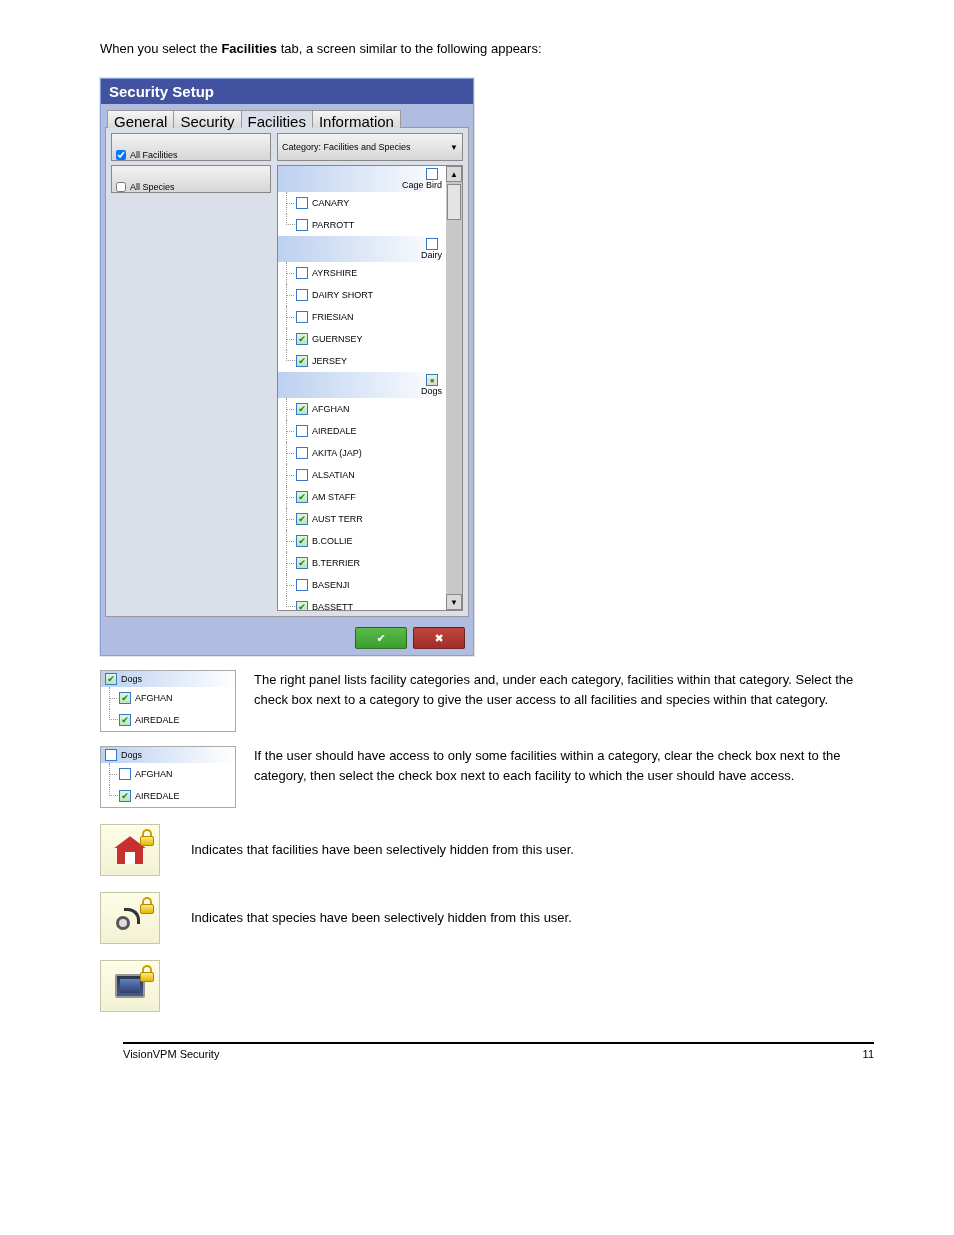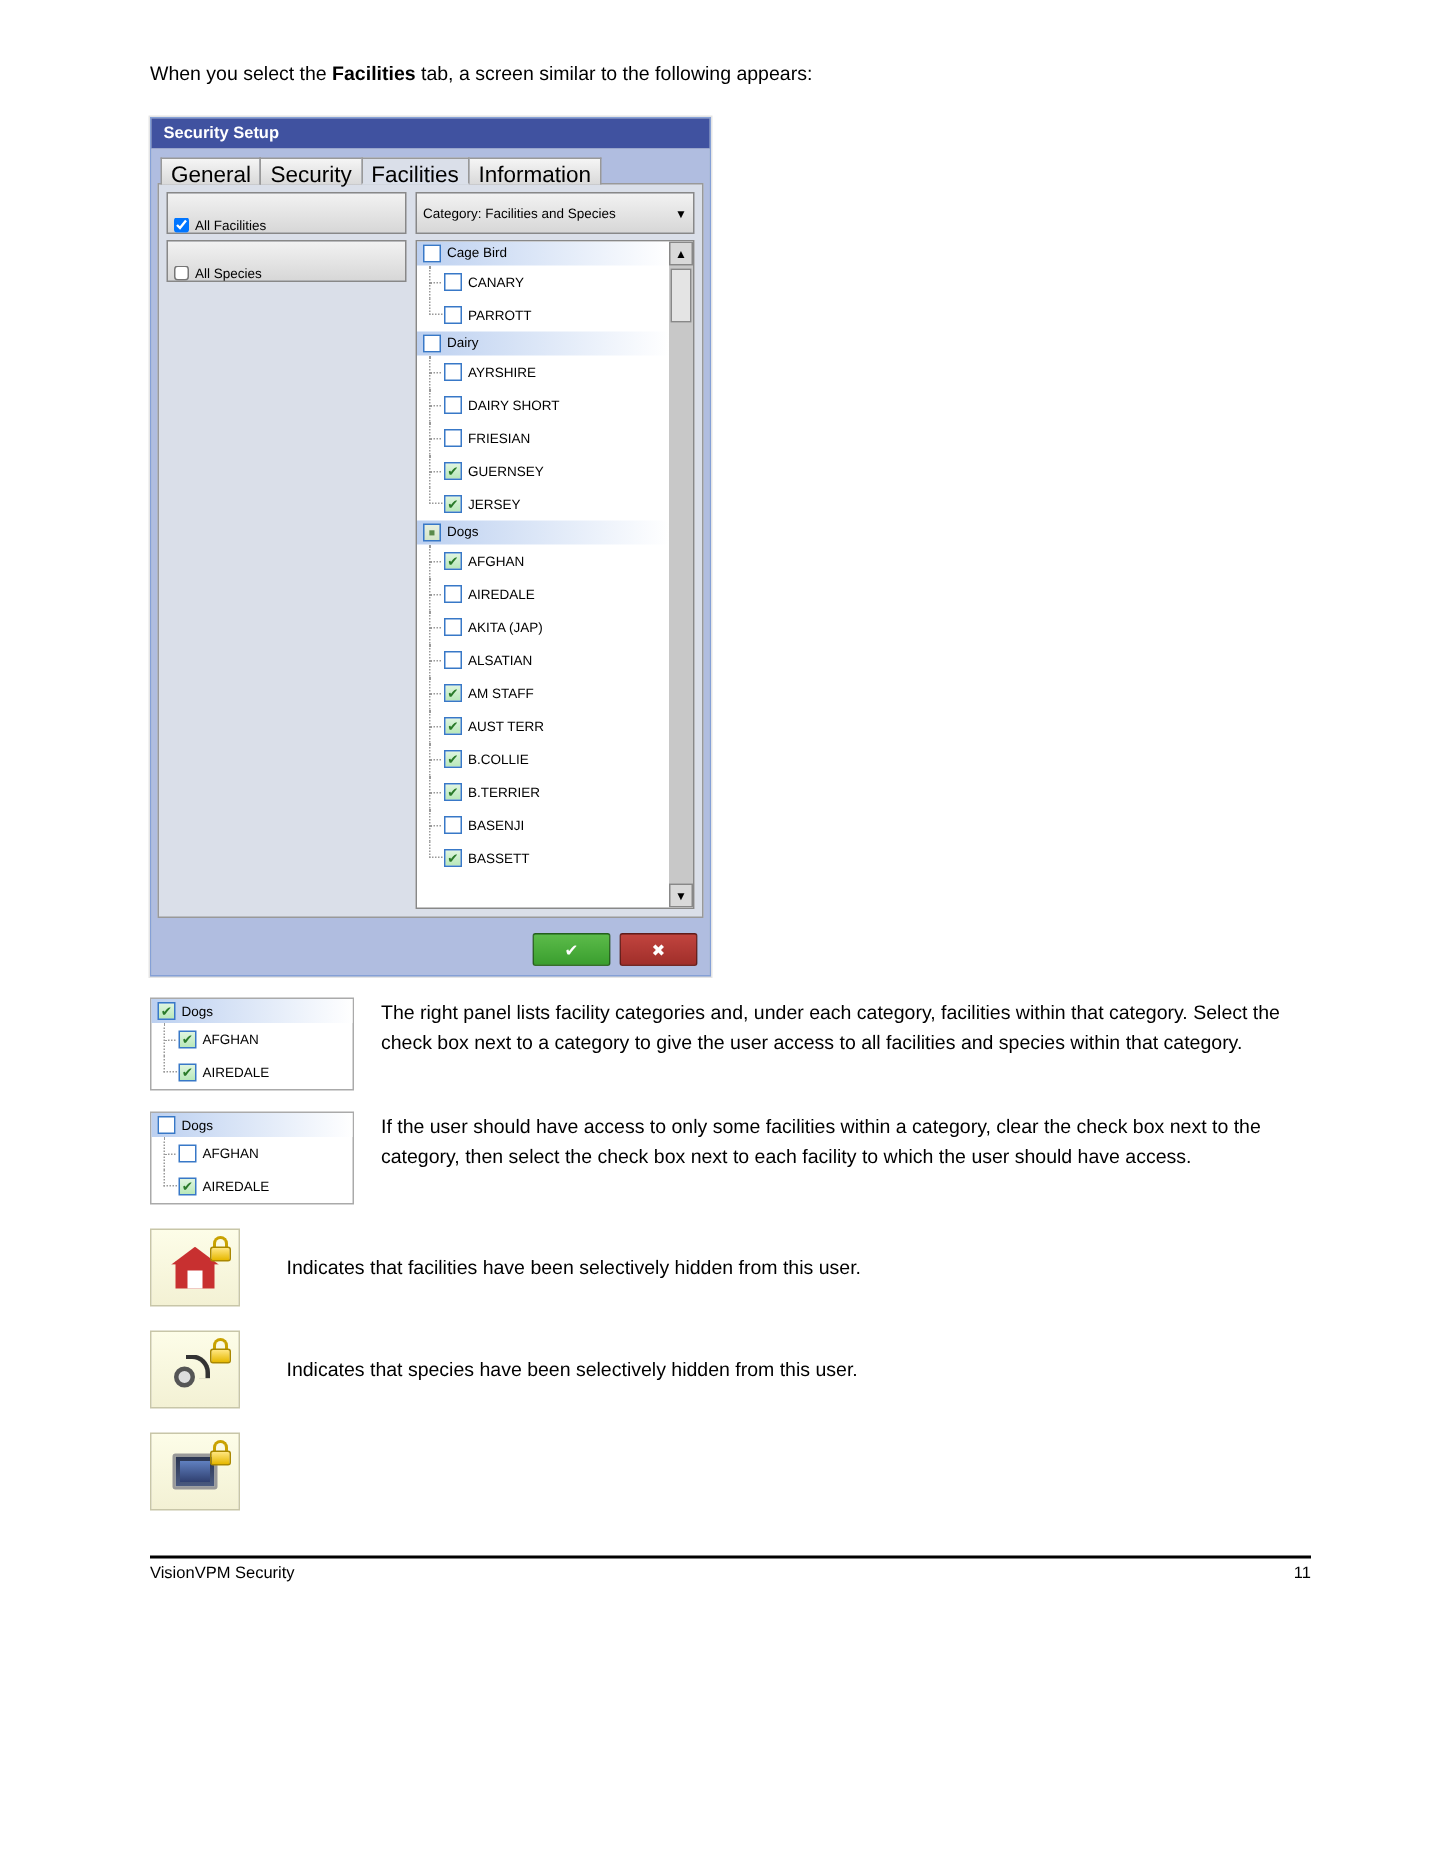--- a/index.html
+++ b/index.html
@@ -13,21 +13,21 @@
   .intro-text { font-size: 13px; margin-bottom: 20px; line-height: 1.4; }
   .intro-text .bold { font-weight: bold; }
 
   
   .dialog {
     width: 374px;
     background: #c8cdd2;
     border: 1px solid #85a0d6;
     box-shadow: 0 0 0 1px rgba(0,0,0,.1);
   }
-  .dialog-title { background: #4052a0; color: #fff; font-size: 11px; padding: 4px 8px; font-weight: bold; }
+  .dialog-title { background: #4052a0; color: #fff; font-size: 15px; padding: 4px 8px; font-weight: bold; }
   .dialog-body { background: #b0bde0; padding: 4px; }
 
   .tabs { display: flex; padding: 2px 2px 0 2px; }
   .tab {
     background: linear-gradient(#f5f5f5, #d9d9d9);
     border: 1px solid #999;
     border-bottom: none;
     font-size: 15px;
     padding: 2px 6px;
     margin-right: -1px;
@@ -86,21 +86,21 @@
     background: #c8c8c8;
   }
   .sb-btn { position: absolute; left: 0; right: 0; height: 16px; background: #d9d9d9; border: 1px solid #888; display:flex; align-items:center; justify-content:center; font-size:8px;}
   .sb-up { top: 0; }
   .sb-down { bottom: 0; }
   .sb-thumb { position: absolute; left: 1px; right: 1px; top: 18px; height: 36px; background: #e4e4e4; border: 1px solid #888; }
 
   .tree-group-header {
     background: linear-gradient(to right, #bcd0f0, #ffffff);
     padding: 2px 4px; font-size: 9px;
-    display: flex; align-items: flex-start;
+    display: flex; align-items: flex-end; flex-direction: column;
   }
   .tree-item {
     padding: 1px 4px 1px 18px;
     font-size: 9px;
     display: flex; align-items: center;
     position: relative;
     height: 22px;
   }
   .tree-item::before {
     content:""; position:absolute; left:8px; top:0; bottom:50%; width:8px;
@@ -171,21 +171,21 @@
   .steth-tube { position:absolute; top:4px; right:6px; width:16px; height:16px; border:3px solid #333; border-left:none; border-bottom:none; border-radius:0 12px 0 0;}
 
   .screen-icon { width:30px; height:24px; background:linear-gradient(#2a3550,#4a5a80); border:2px solid #999; border-radius:2px; position:relative;}
   .screen-icon::after { content:""; position:absolute; inset:3px; background:linear-gradient(#6080c0,#304070);}
 
   .icon-text { font-size: 13px; line-height: 1.5; }
 
   .page-footer {
     border-top: 2px solid #000;
     margin-top: 30px; padding-top: 4px;
-    display: flex; justify-content: space-between; font-size: 11px;
+    display: flex; justify-content: space-between; font-size: 11px; margin-left: 23px;
   }
 </style>
 </head>
 <body>
 
 <p class="intro-text">
   <span>When you select the </span>
   <span class="bold">Facilities</span>
   <span> tab, a screen similar to the following appears:</span>
 </p>

